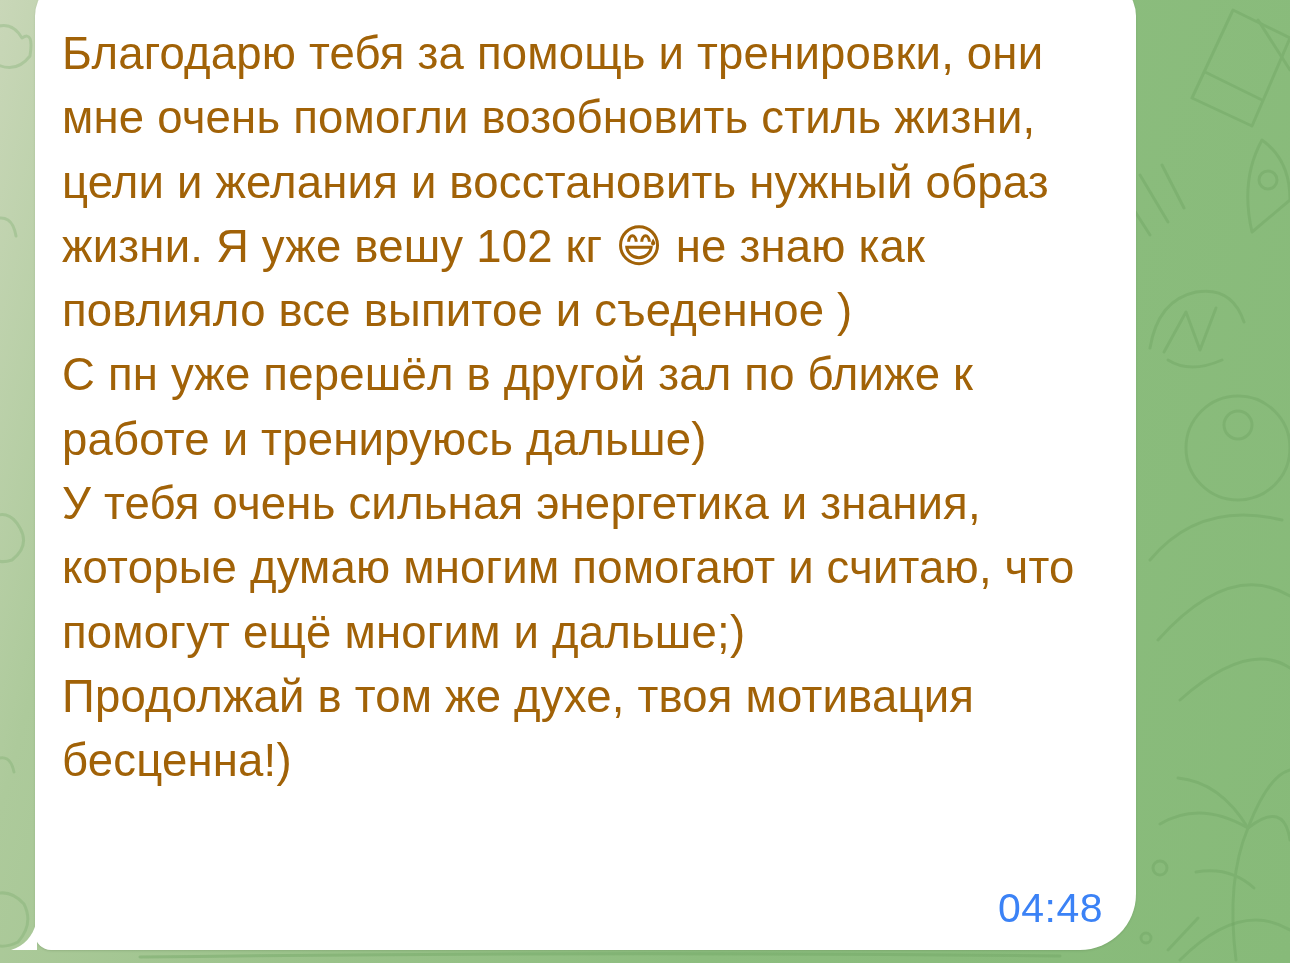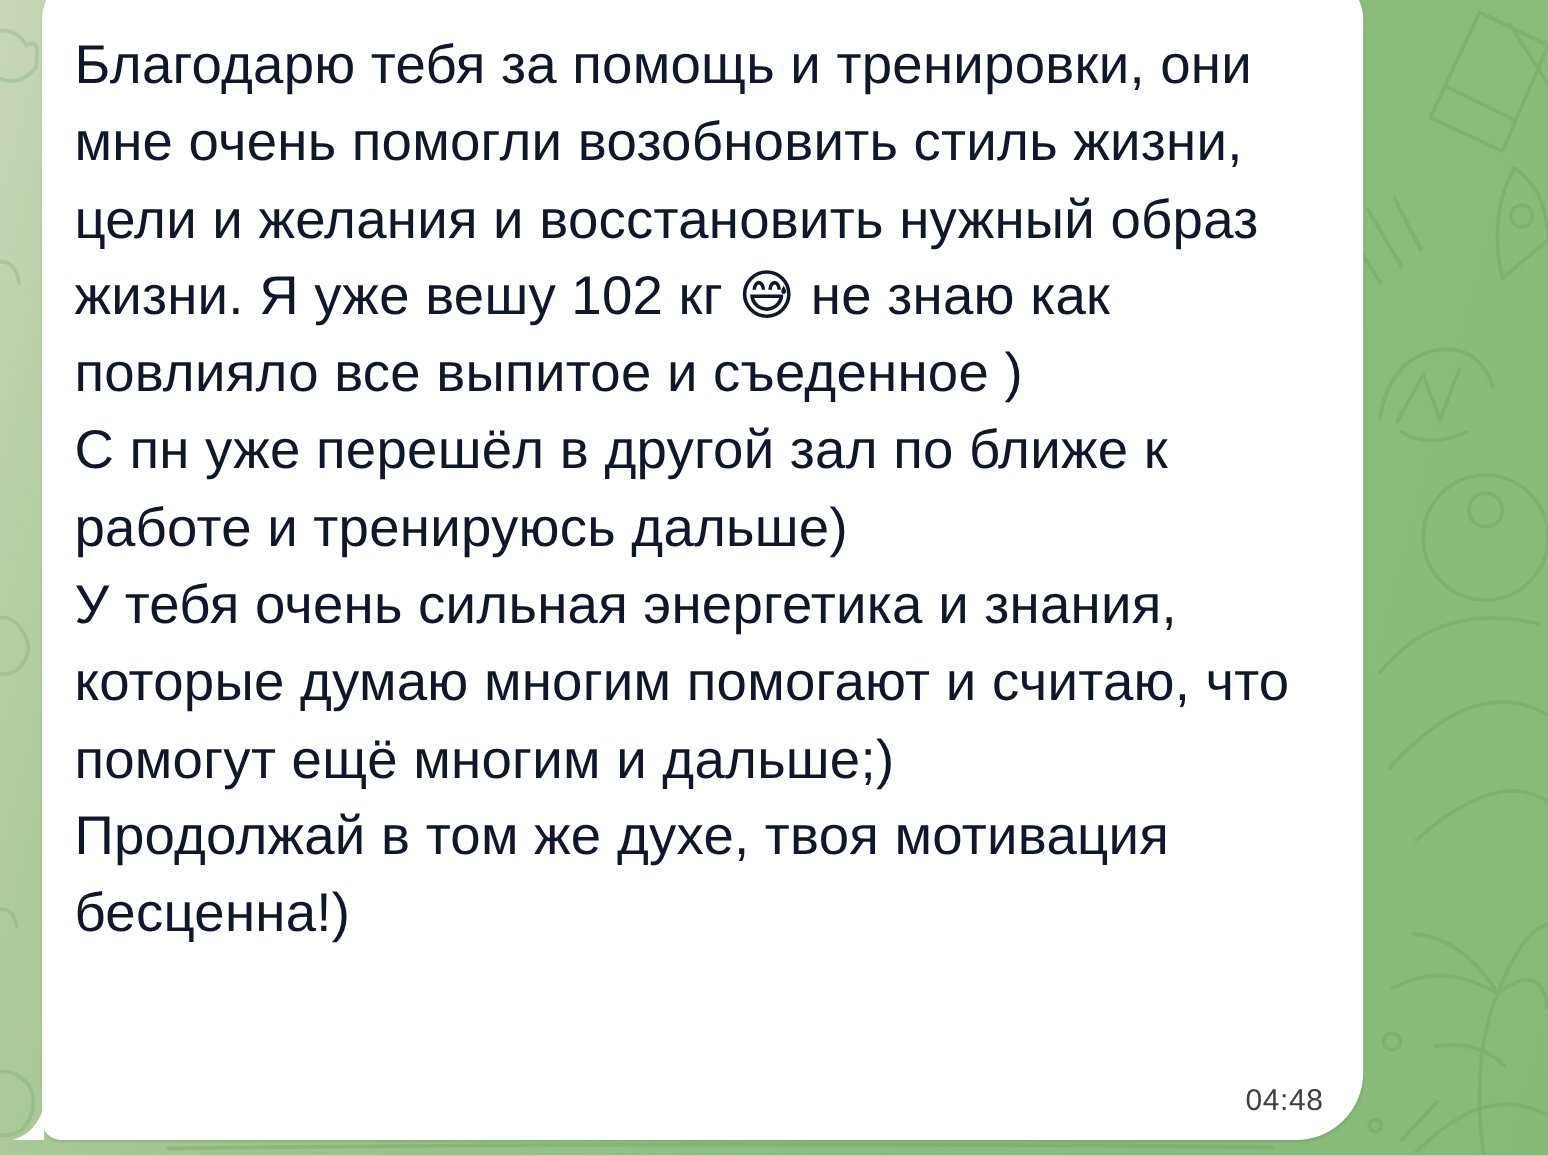--- a/index.html
+++ b/index.html
@@ -42,29 +42,29 @@
     height: 31px;
   }
   .msg-text {
     position: absolute;
     left: 27px;
     top: 44px;
     width: 1046px;
     font-size: 45.5px;
     line-height: 64.3px;
     letter-spacing: 0.2px;
-    color: #0f172a;
+    color: #a16207;
     white-space: pre-wrap;
   }
   .msg-time {
     position: absolute;
     right: 33px;
     bottom: 18px;
-    font-size: 25px;
-    color: #404040;
+    font-size: 41px;
+    color: #3b82f6;
     letter-spacing: 0.5px;
   }
 </style>
 </head>
 <body>
 
 <svg class="wallpaper" viewBox="0 0 1290 963" xmlns="http://www.w3.org/2000/svg">
 
   <g class="doodle-right">
     <path d="M1192,98 L1233,10 L1290,38 L1252,126 Z"></path>

